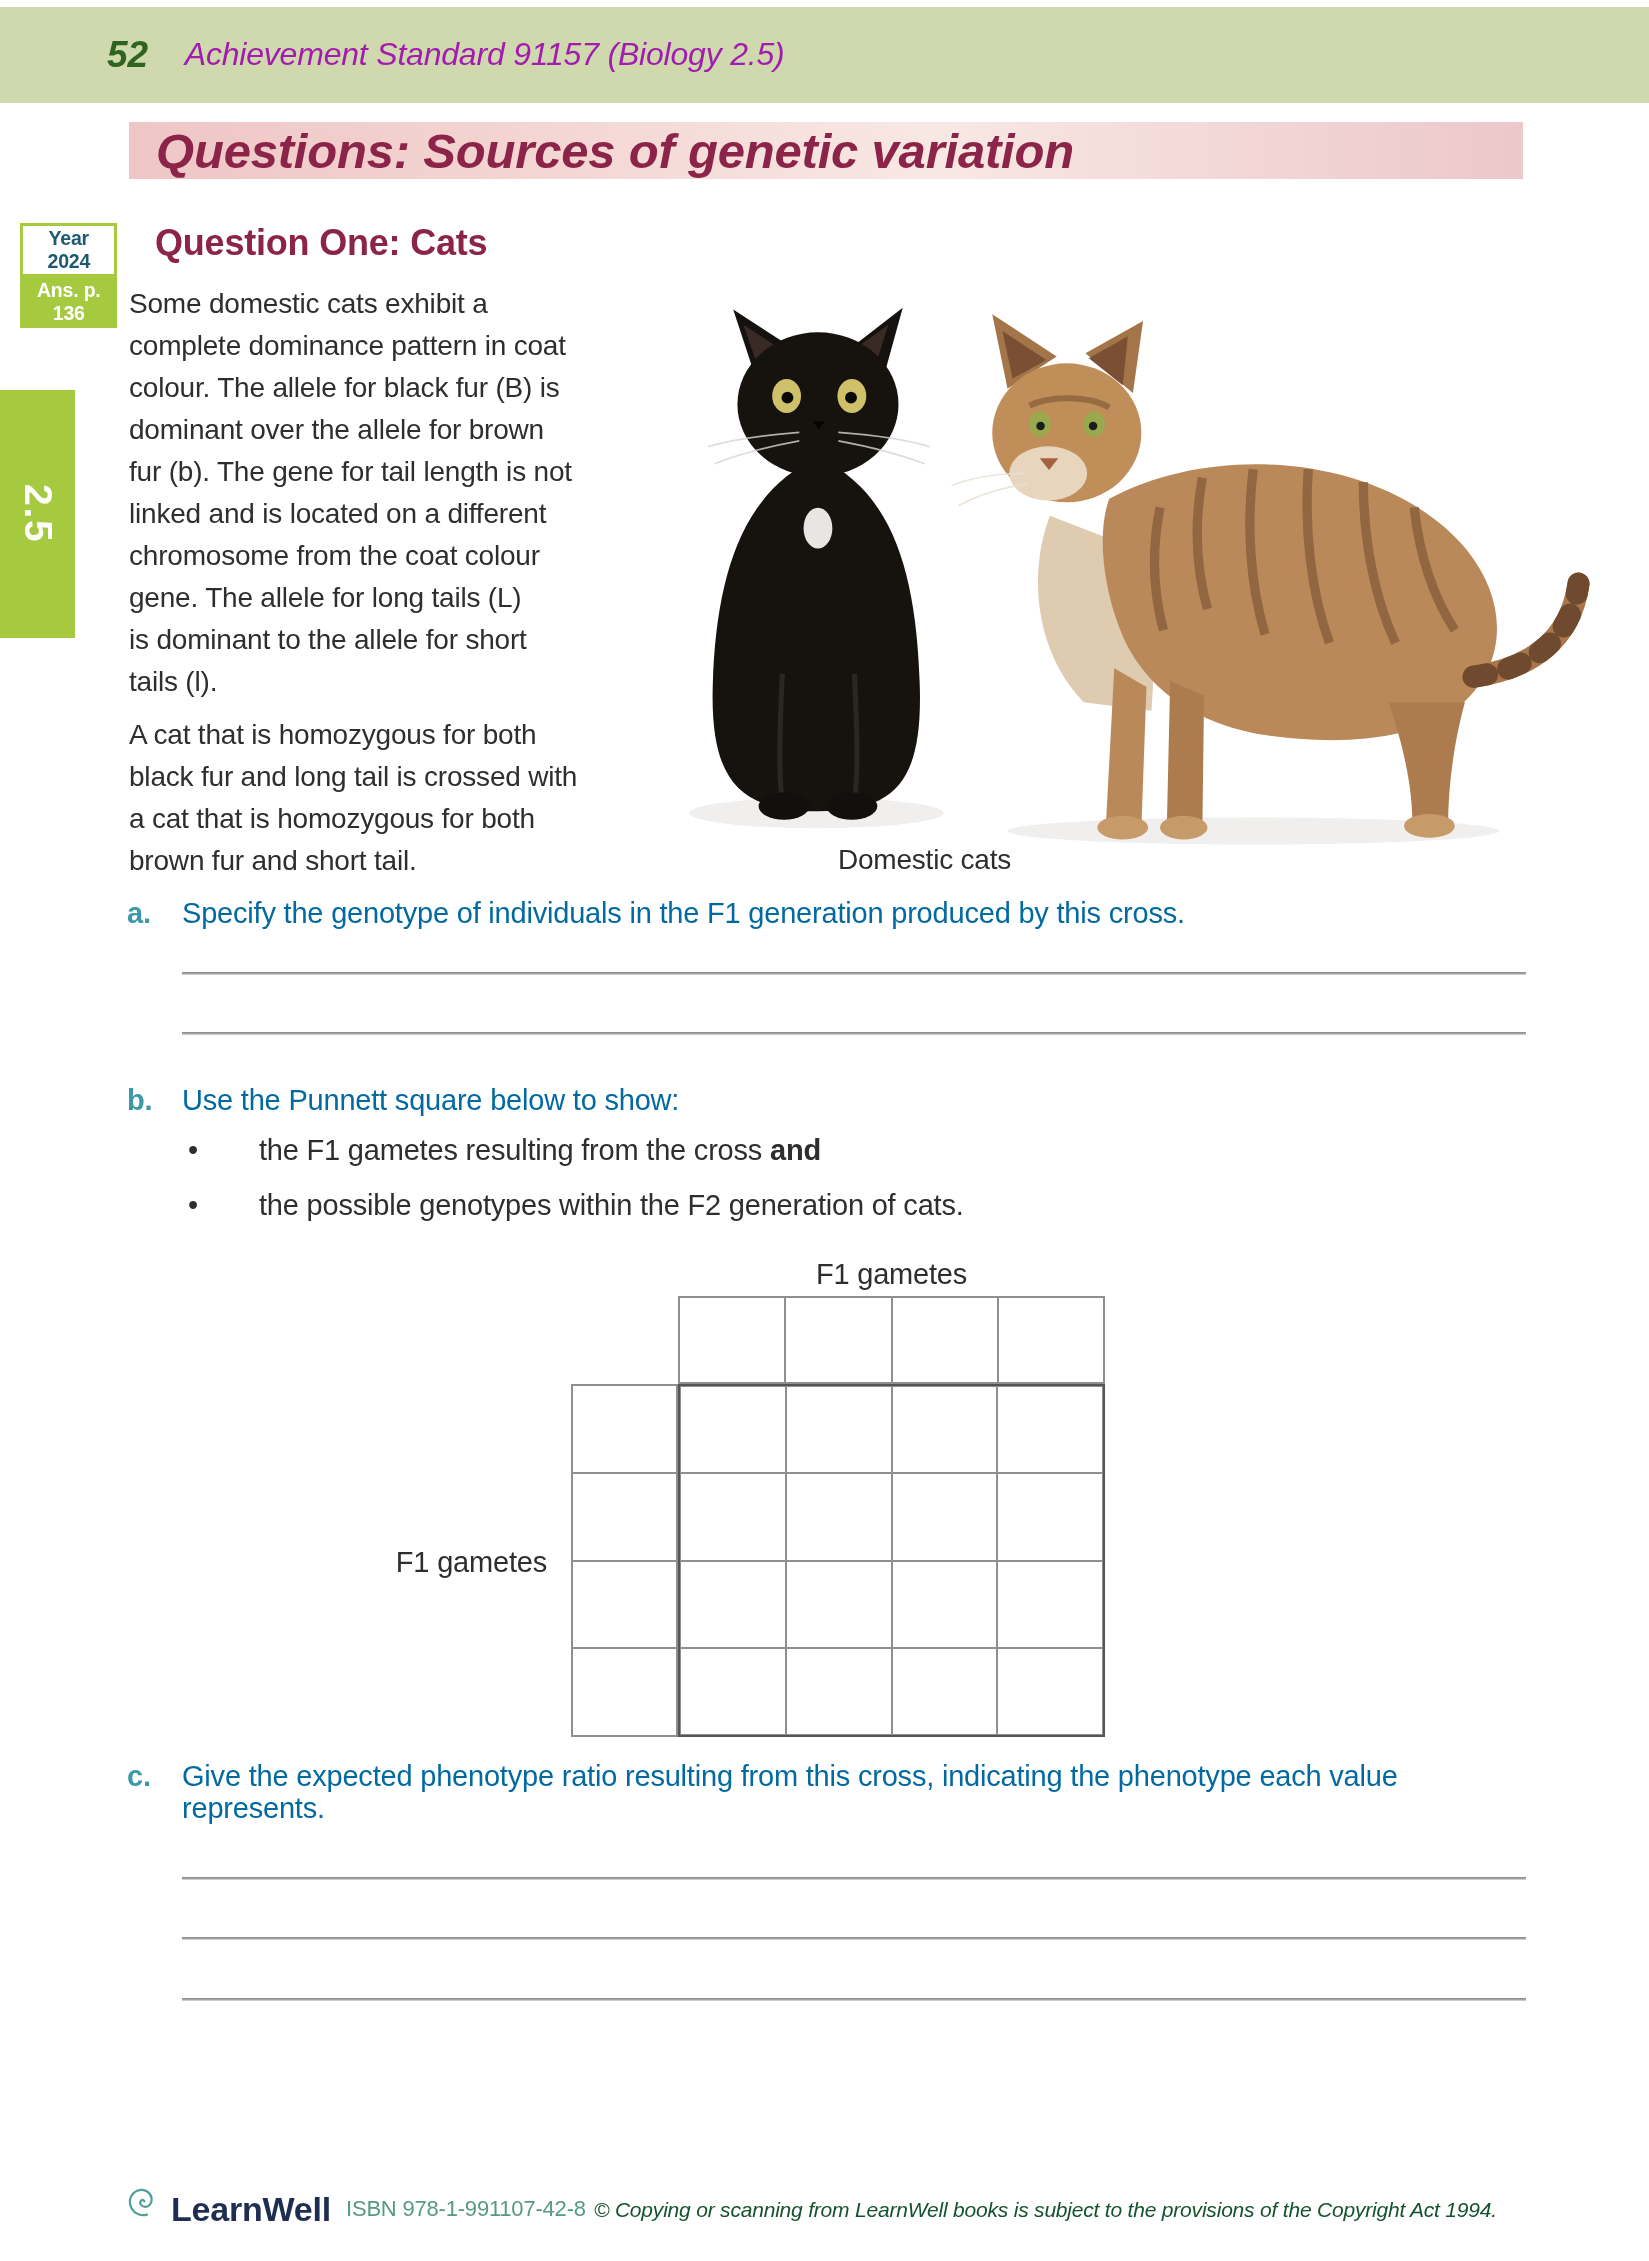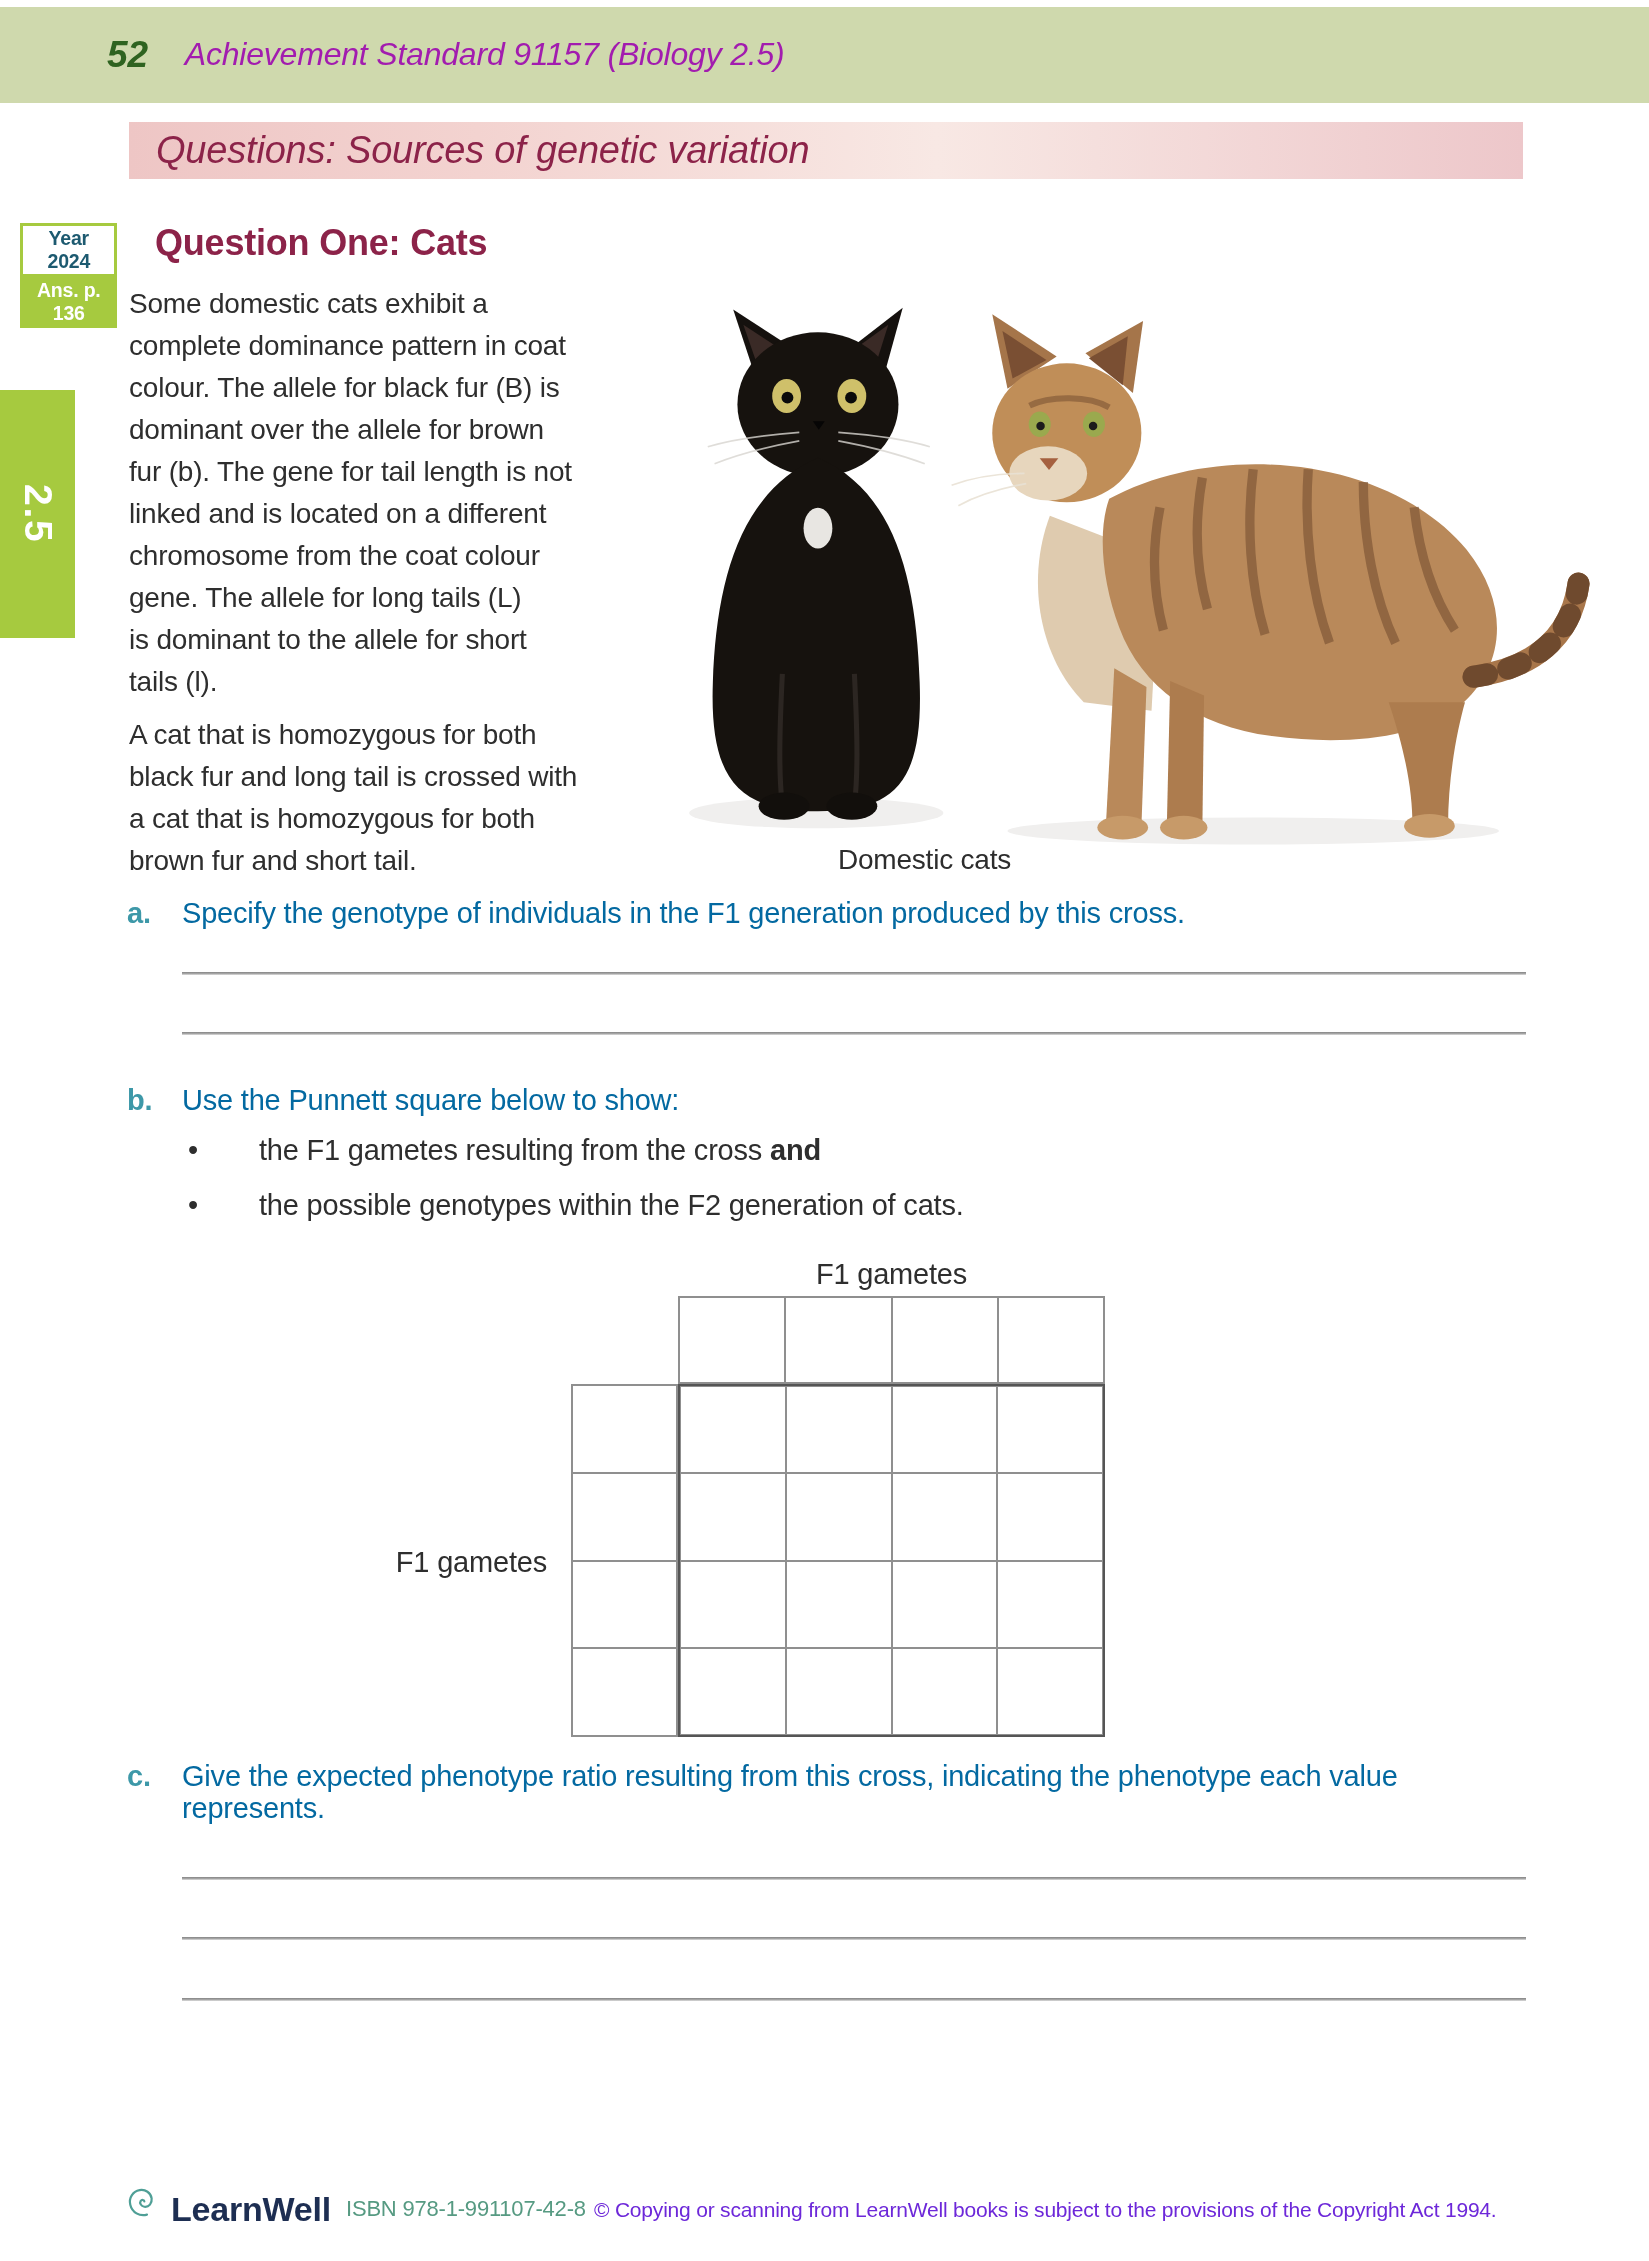--- a/index.html
+++ b/index.html
@@ -13,21 +13,21 @@
   
   .topbar{left:0;top:6.8px;width:1650px;height:96px;background:#cfd9ad;
           display:flex;align-items:center;padding-left:107px;box-sizing:border-box;}
   .page-num{font-size:37px;font-weight:bold;font-style:italic;color:#2f6320;}
   .topbar-title{font-size:32px;font-style:italic;color:#a21caf;margin-left:37px;}
 
   
   .pinkbar{left:129px;top:122px;width:1394px;height:57px;
            background:linear-gradient(90deg,#eec6c5 0%,#f3d3d0 25%,#f8e8e4 58%,#edc7ca 100%);
            display:flex;align-items:center;padding-left:27px;box-sizing:border-box;}
-  .pinkbar-text{font-size:38px;font-weight:normal;font-style:italic;color:#8c2349;}
+  .pinkbar-text{font-size:49px;font-weight:bold;font-style:italic;color:#8c2349;}
 
   
   .badge{left:20.3px;top:223px;width:97px;}
   .badge-year{background:#ffffff;border:3.4px solid #a6ca3f;color:#1d5a70;
               font-size:19.5px;font-weight:bold;text-align:center;padding:0.8px 1.7px;}
   .badge-ans{background:#a6ca3f;color:#ffffff;font-size:19.5px;font-weight:bold;
              text-align:center;padding:2.5px 1.7px 3.4px 1.7px;}
 
   .q-heading{left:129px;top:222px;font-size:36px;font-weight:bold;color:#8c2349;margin-left:26px;}
 
@@ -58,21 +58,21 @@
   .pcell{border:0.8px solid #8f8f8f;}
 
   
   .sidetab{left:0;top:390px;width:75px;height:248px;background:#a6ca3f;
            display:flex;align-items:center;justify-content:center;}
   .sidetab-text{writing-mode:vertical-rl;font-size:39px;font-weight:600;color:#ffffff;letter-spacing:1.7px;}
 
   
   .footer-brand{left:171px;top:2190px;font-size:34px;font-weight:bold;color:#1d2e52;}
   .footer-isbn{left:346px;top:2196px;font-size:22px;color:#569a82;}
-  .footer-copy{left:594px;top:2198px;font-size:21px;color:#6d28d9;}
+  .footer-copy{left:594px;top:2198px;font-size:21px;font-style:italic;color:#14532d;}
 </style>
 </head>
 <body>
 
 <div class="page">
 
   <div class="abs topbar">
     <span class="page-num">52</span>
     <span class="topbar-title">Achievement Standard 91157 (Biology 2.5)</span>
   </div>

